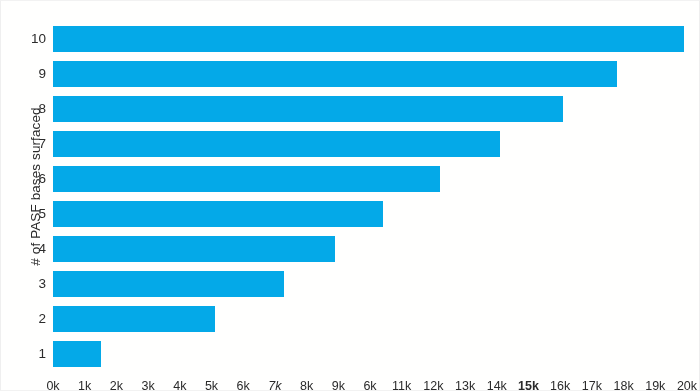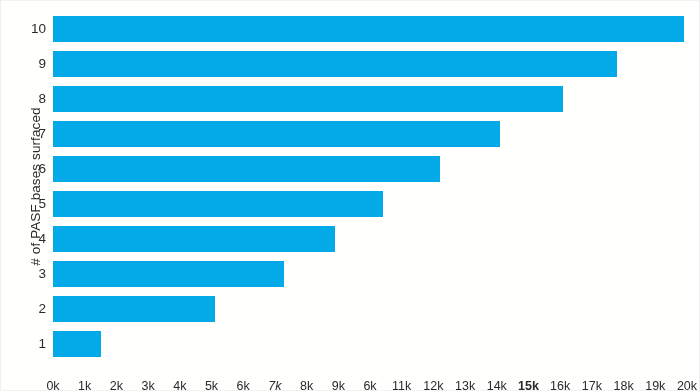--- a/index.html
+++ b/index.html
@@ -30,21 +30,21 @@
     transform-origin:center center;
     font-size:13.5px;
     color:#2b2b2b;
     letter-spacing:0.1px;
     white-space:nowrap;
   }
   
   #plot{
     position:absolute;
     left:52px;
-    top:8px;
+    top:18px;
     width:634px;
     height:350px;
   }
   .bar-row{
     position:absolute;
     left:0;
     height:35px;
     width:100%;
   }
   .bar{

